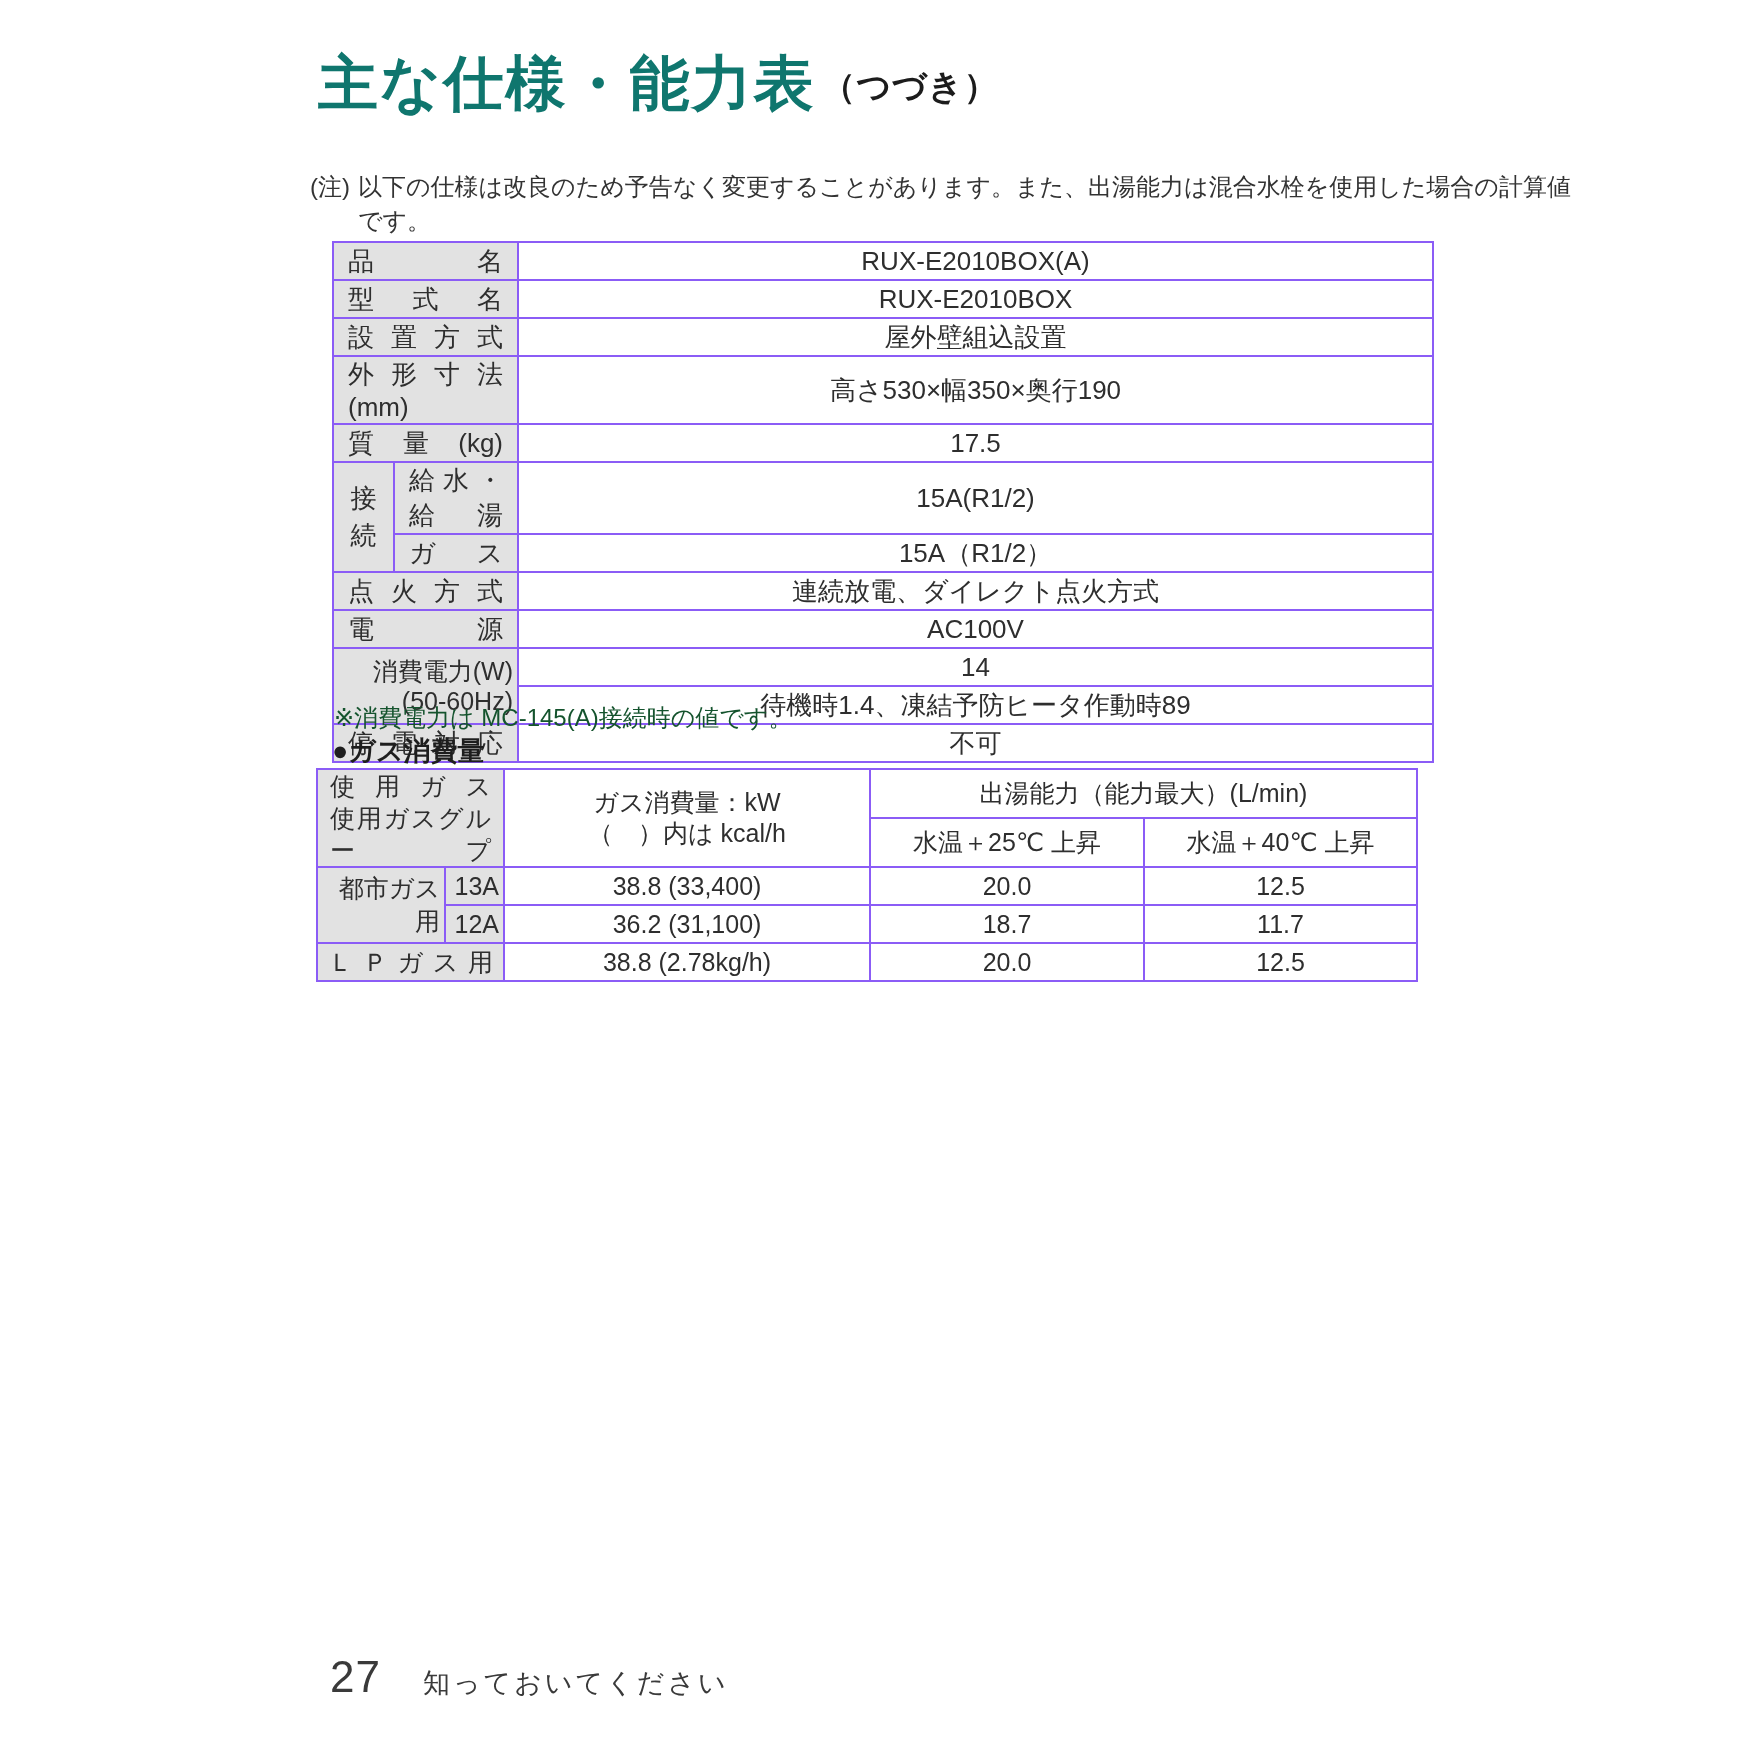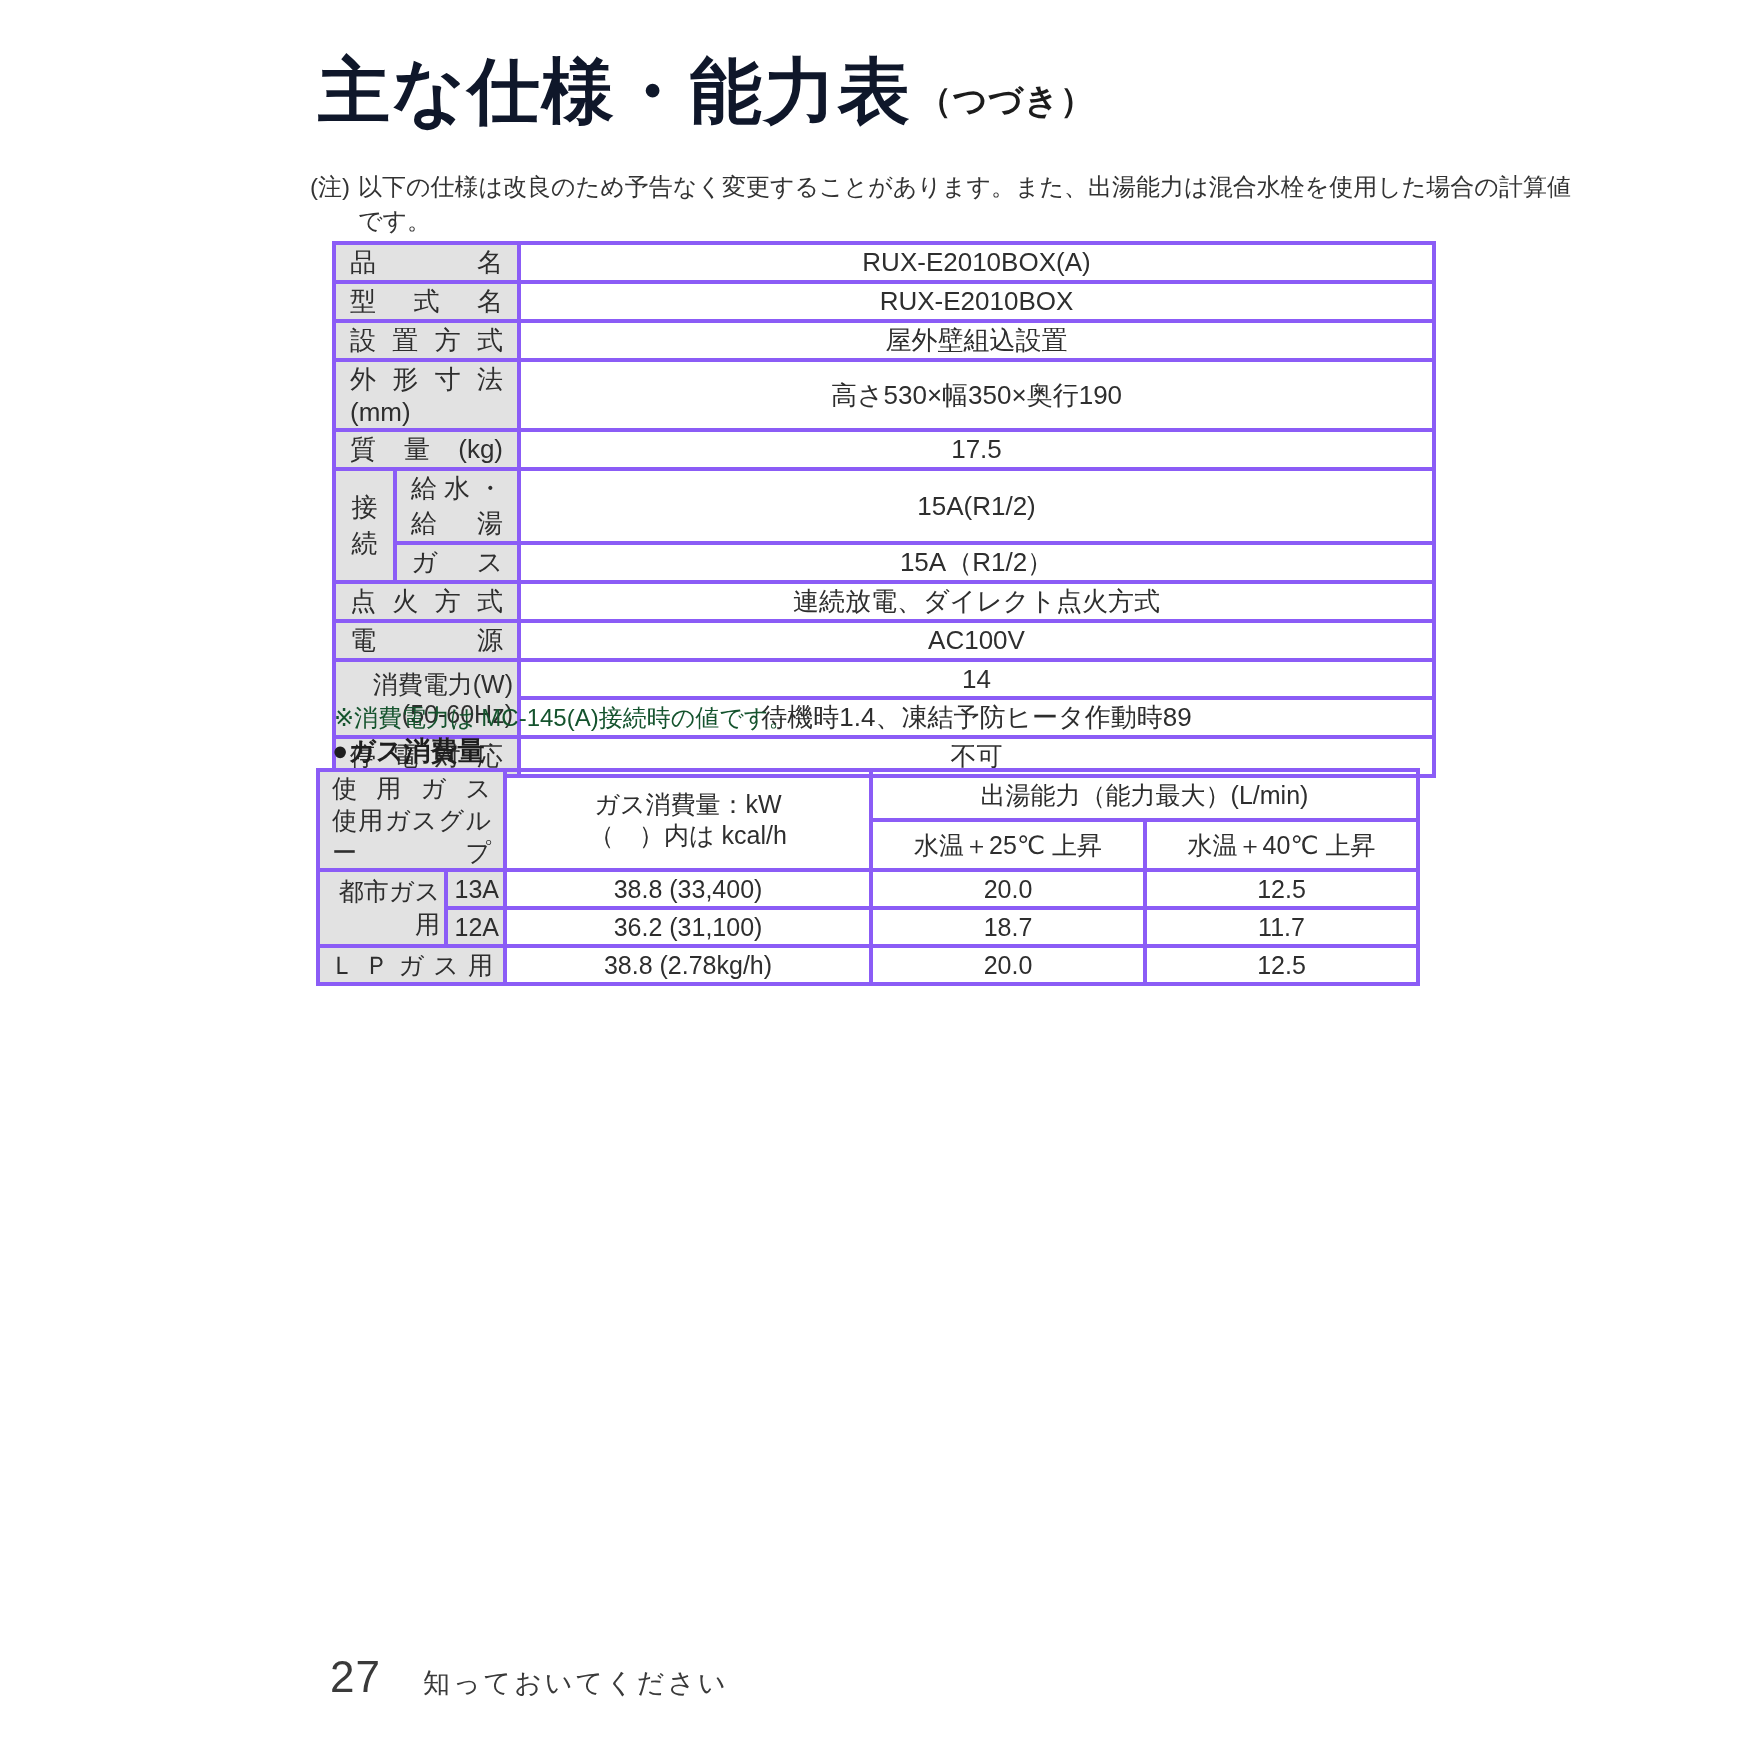--- a/index.html
+++ b/index.html
@@ -6,30 +6,30 @@
   html,body { background:#ffffff; }
   body {
     width:1754px; height:1754px; position:relative; overflow:hidden;
     font-family:"Liberation Sans","DejaVu Sans",sans-serif;
     color:#2e2e2e;
   }
   .page { position:absolute; inset:0; background:#ffffff; }
 
   
   .title-row { position:absolute; left:318px; top:48px; display:flex; align-items:flex-end; }
-  .title { font-size:72px; font-weight:900; letter-spacing:2px; color:#0f172a; line-height:1.2; }
+  .title { font-size:60px; font-weight:900; letter-spacing:2px; color:#0f766e; line-height:1.2; }
   .title-suffix { font-size:34px; font-weight:800; color:#1c1c1c; padding-bottom:10px; margin-left:6px; letter-spacing:1px; }
 
   
   .note { position:absolute; left:310px; top:170px; font-size:24px; line-height:34px; color:#333; display:flex; }
   .note-label { white-space:nowrap; margin-right:8px; }
 
   
   table { border-collapse:collapse; table-layout:fixed; }
-  td { border:4px solid #8b5cf6; font-size:26px; color:#2e2e2e; vertical-align:middle; overflow:hidden; }
+  td { border:2px solid #8b5cf6; font-size:26px; color:#2e2e2e; vertical-align:middle; overflow:hidden; }
   .lbl { background:#e2e2e2; }
   .jdiv { text-align:justify; text-align-last:justify; -moz-text-align-last:justify; width:100%; }
   .val { text-align:center; background:#ffffff; }
 
   
   .spec-table { position:absolute; left:332px; top:241px; width:1100px; }
   .spec-table td { height:38px; padding:0 14px; }
   .spec-table td.val { padding:0 6px; }
   .conn-cell { padding:0 !important; }
   .conn-inner { height:74px; display:flex; flex-direction:column; justify-content:space-evenly; align-items:center; }

